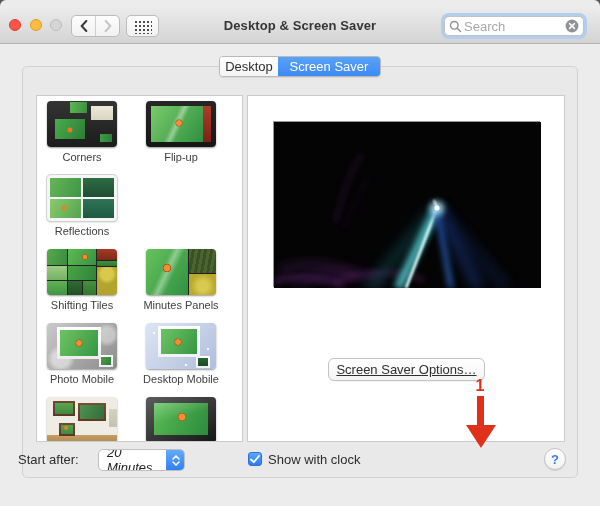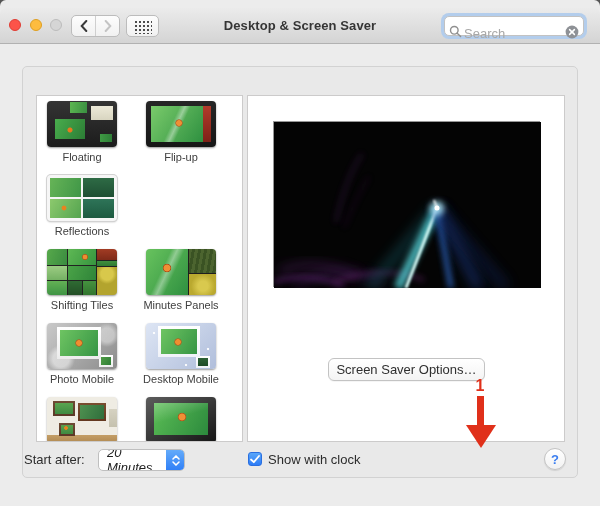--- a/index.html
+++ b/index.html
@@ -21,21 +21,21 @@
   .navseg .half{flex:1;display:flex;align-items:center;justify-content:center;}
   .navseg .half:first-child{border-right:1px solid #cfcfcf;}
   .showall{position:absolute;left:126px;top:7px;width:33px;height:22px;background:linear-gradient(#fdfdfd,#f1f1f1);
     border:1px solid #bcbcbc;border-radius:5px;display:flex;align-items:center;justify-content:center;}
   .grid-glyph{width:19px;height:15px;
     background-image:radial-gradient(circle,#4c4c4c 1.1px,rgba(0,0,0,0) 1.45px);
     background-size:4px 4px;background-position:1px 1px;background-repeat:repeat;}
   .wtitle{position:absolute;left:0;right:0;top:10px;text-align:center;font-size:13px;color:#353535;font-weight:700;
     letter-spacing:.1px;}
   .searchring{position:absolute;left:441px;top:5px;width:146px;height:26px;border-radius:8px;background:#b3cdec;padding:3px;}
-  .searchfield{width:100%;height:100%;background:#fff;border:1px solid #c2c2c2;border-radius:5px;display:flex;align-items:flex-start;padding:8px 4px;}
+  .searchfield{width:100%;height:100%;background:#fff;border:1px solid #c2c2c2;border-radius:5px;display:flex;align-items:center;padding:8px 4px;}
   .searchfield input{border:none;outline:none;flex:1;font-size:13px;color:#333;min-width:0;background:transparent;
     font-family:"Liberation Sans",sans-serif;}
   .searchfield input::placeholder{color:#a8a8a8;}
   
   .tabbox{position:absolute;left:22px;top:66px;width:556px;height:412px;background:#e9e9e9;border:1px solid #d2d2d2;border-radius:5px;}
   .tabs{position:absolute;left:219px;top:56px;height:21px;display:flex;border:1px solid #b9b9b9;border-radius:4px;overflow:hidden;
     box-shadow:0 1px 1px rgba(0,0,0,.08);}
   .tab{height:100%;display:flex;align-items:center;justify-content:center;font-size:13px;cursor:default;}
   .tab.plain{width:58px;background:linear-gradient(#ffffff,#f4f4f4);color:#2e2e2e;}
   .tab.sel{width:102px;background:linear-gradient(#5aa2f7,#3c8bf4);color:#fff;}
@@ -127,21 +127,21 @@
   .t-tv{background:
     radial-gradient(circle at 36px 20px,#f09035 0 3px,#b4581c 3.8px,rgba(0,0,0,0) 4.6px),
     linear-gradient(165deg,rgba(255,255,255,.25),rgba(255,255,255,0) 45%) no-repeat 8px 6px/54px 32px,
     linear-gradient(120deg,#5bbd55,#2c8a3d) no-repeat 8px 6px/54px 32px,
     linear-gradient(150deg,#5c5c5c,#151515);}
   
   .prevscreen{position:absolute;left:273px;top:121px;width:267px;height:166px;border:1px solid #979797;background:#000;}
   .prevscreen svg{display:block;}
   .btn{background:linear-gradient(#ffffff,#f4f4f4);border:1px solid #c3c3c3;border-radius:6px;
     font-size:13px;color:#2f2f2f;display:flex;align-items:center;justify-content:center;
-    font-family:"Liberation Sans",sans-serif;box-shadow:0 1px 0 rgba(0,0,0,.04);}
+    font-family:"Liberation Sans",sans-serif;box-shadow:0 1px 0 rgba(0,0,0,.04);text-decoration:underline;}
   .optionsbtn{position:absolute;left:328px;top:358px;width:157px;height:23px;}
   
   .annnum{position:absolute;left:460px;top:377px;width:40px;text-align:center;font-size:16px;font-weight:700;color:#e0301a;}
   .annshaft{position:absolute;left:477px;top:396px;width:7px;height:30px;background:#e0301a;}
   .annhead{position:absolute;left:466px;top:425px;width:0;height:0;
     border-left:15px solid rgba(0,0,0,0);border-right:15px solid rgba(0,0,0,0);border-top:23px solid #e0301a;}
   
   .flabel{position:absolute;font-size:13px;color:#2c2c2c;}
   .popup{position:absolute;left:98px;top:449px;width:87px;height:22px;background:#fff;border:1px solid #bfbfbf;
     border-radius:5px;display:flex;align-items:center;overflow:hidden;}
@@ -194,25 +194,29 @@
         <svg width="14" height="14" viewBox="0 0 14 14">
           <circle cx="7" cy="7" r="6.4" fill="#8e9196"></circle>
           <path d="M4.6 4.6 L9.4 9.4 M9.4 4.6 L4.6 9.4" stroke="#fff" stroke-width="1.5" stroke-linecap="round"></path>
         </svg>
       </div>
     </div>
   </div>
 
   <div class="tabbox"></div>
 
+  <div class="tabs">
+    <div class="tab plain">Desktop</div>
+    <div class="tab sel">Screen Saver</div>
+  </div>
 
   <div class="listpanel">
     <div class="cell" style="left:10px;top:5px">
       <div class="thumb t-floating"></div>
-      <div class="tlabel">Floating</div>
+      <div class="tlabel">Corners</div>
     </div>
     <div class="cell" style="left:109px;top:5px">
       <div class="thumb t-flipup"></div>
       <div class="tlabel">Flip-up</div>
     </div>
     <div class="cell" style="left:10px;top:79px">
       <div class="thumb t-reflections"></div>
       <div class="tlabel">Reflections</div>
     </div>
     <div class="cell" style="left:10px;top:153px">
@@ -271,21 +275,21 @@
       <circle cx="163" cy="86" r="2.5" fill="#ffffff"></circle>
     </svg>
   </div>
 
   <div class="btn optionsbtn">Screen Saver Options…</div>
 
   <div class="annnum">1</div>
   <div class="annshaft"></div>
   <div class="annhead"></div>
 
-  <div class="flabel" style="left:24px;top:452px">Start after:</div>
+  <div class="flabel" style="left:18px;top:452px">Start after:</div>
 
   <div class="popup">
     <span class="val">20 Minutes</span>
     <span class="cap">
       <svg width="8" height="5" viewBox="0 0 8 5">
           <path d="M1 4 L4 1 L7 4" stroke="#fff" stroke-width="1.5" fill="none" stroke-linecap="round"></path>
         </svg>
       <svg width="8" height="5" viewBox="0 0 8 5">
           <path d="M1 1 L4 4 L7 1" stroke="#fff" stroke-width="1.5" fill="none" stroke-linecap="round"></path>
         </svg>

